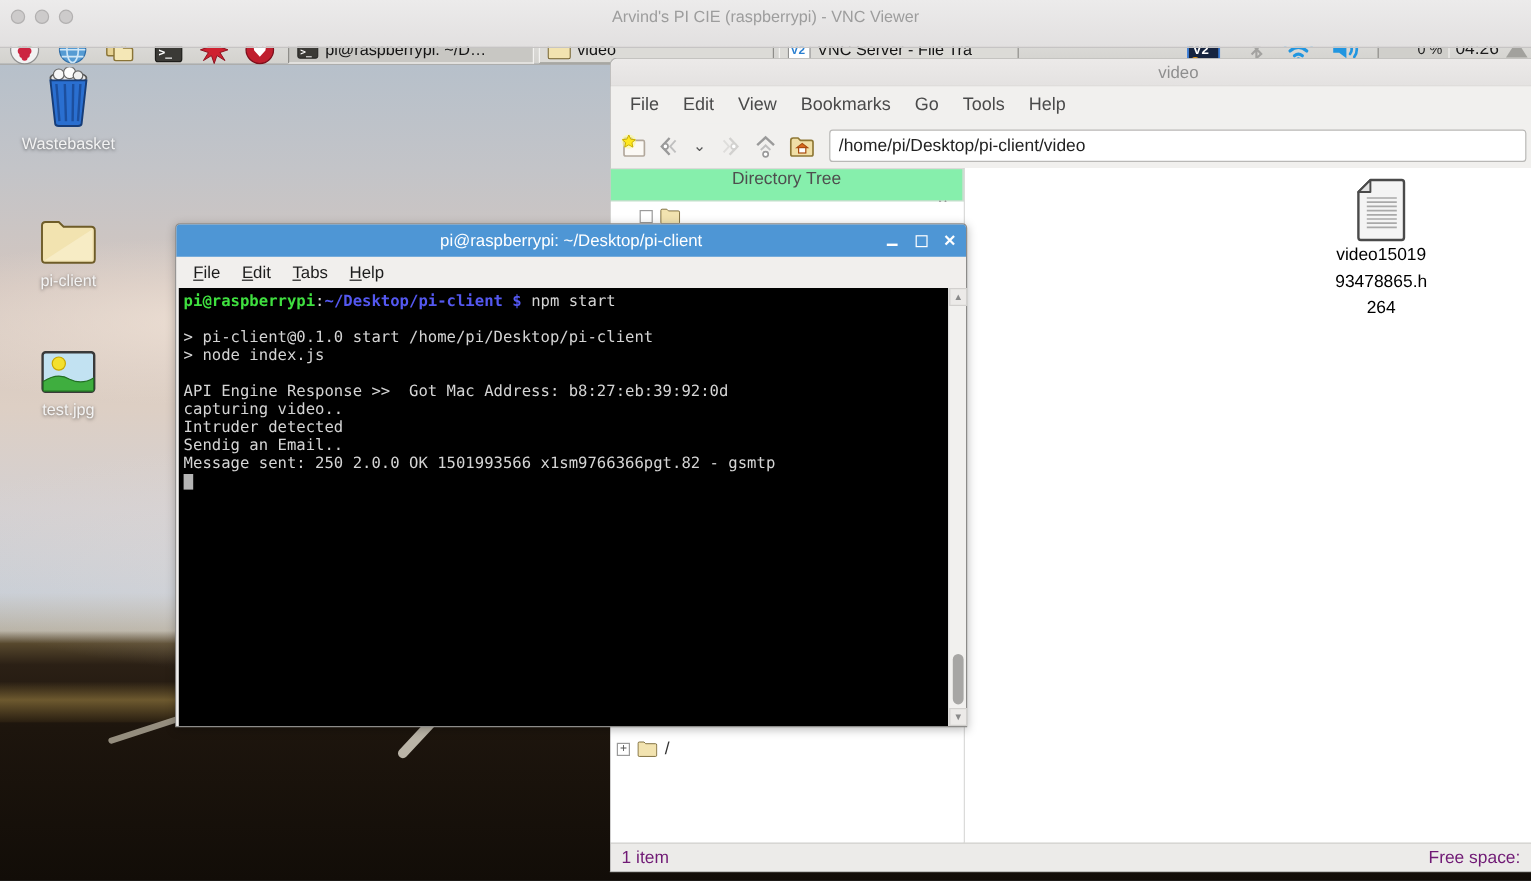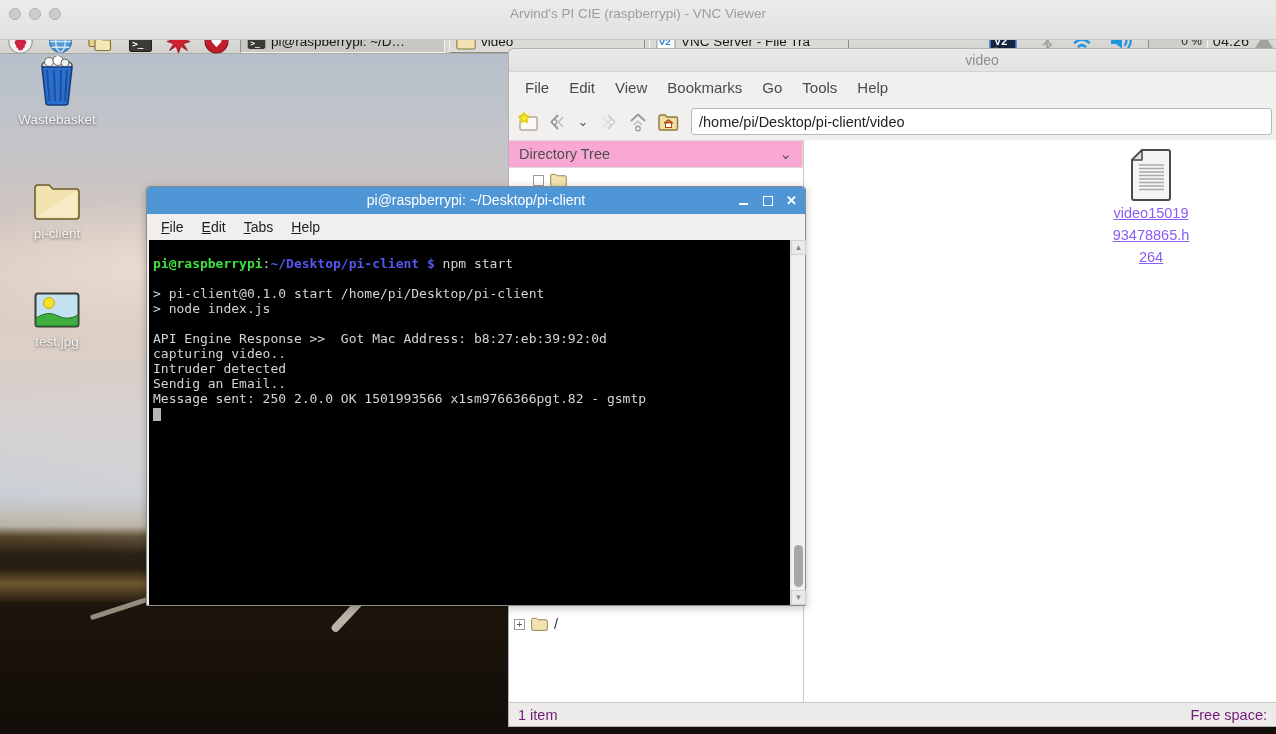--- a/index.html
+++ b/index.html
@@ -63,51 +63,51 @@
     line-height:23px; font-size:14px; color:#8e8e8e; }
   .fm-menubar { height:31px; display:flex; align-items:center; padding-left:6px; background:#f1f0ee; }
   .fm-menu { padding:0 10px; font-size:15px; color:#4a4a4a; }
   .fm-toolbar { height:37px; display:flex; align-items:center; padding:0 4px 0 6px; gap:4px; background:#f1f0ee; }
   .tb-icon { width:26px; height:26px; display:flex; align-items:center; justify-content:center; }
   .tb-chevron { width:16px; font-size:13px; color:#555; text-align:center; }
   .path-input { flex:1; height:27px; margin-left:6px; border:1px solid #b9b8b6; border-radius:3px;
     font-size:14.5px; color:#222; padding:0 7px; background:#fff; font-family:"Liberation Sans",sans-serif; }
   .fm-body { flex:1; display:flex; min-height:0; }
   .side-pane { width:295px; background:#fff; border-right:1px solid #c9c8c6; display:flex; flex-direction:column; }
-  .side-header { height:28px; background:#f9a8d4; border:1px solid #dbdad8; border-left:none;
-    display:flex; align-items:center; padding:0 10px; font-size:14.5px; color:#4e4e4e; }
+  .side-header { height:28px; background:#86efac; border:1px solid #dbdad8; border-left:none;
+    display:flex; align-items:center; padding:0 10px; font-size:14.5px; color:#4e4e4e;flex-direction:column; }
   .side-header .chev { margin-left:auto; color:#555; font-size:15px; }
   .tree-area { flex:1; position:relative; background:#fff; }
   .tree-row { position:absolute; display:flex; align-items:center; gap:6px; font-size:14.5px; color:#333; }
   .expander { width:11px; height:11px; border:1px solid #9a9a9a; background:#fff; font-size:10px;
     line-height:9px; text-align:center; color:#555; }
   .file-pane { flex:1; background:#fff; position:relative; }
   .file-item { position:absolute; left:297px; top:8px; width:100px; text-align:center; }
-  .file-label { font-size:14.5px; color:#8b5cf6; line-height:22px;text-decoration:underline; }
+  .file-label { font-size:14.5px; color:#000000; line-height:22px; }
   .fm-statusbar { height:24px; background:#ecebe9; border-top:1px solid #c9c8c6;
     display:flex; align-items:center; font-size:14.5px; color:#701a75; padding:0 9px; }
   .status-right { margin-left:auto; }
 
   
   .term-window { position:absolute; left:146px; top:186px; width:660px; height:420px; z-index:20;
     background:#f1efed; border:1px solid #8c8b89; border-radius:4px 4px 0 0;
     display:flex; flex-direction:column; box-shadow:0 2px 8px rgba(0,0,0,.25); }
   .term-titlebar { height:27px; background:#4e96d5; border-radius:3px 3px 0 0; position:relative; }
   .term-title { position:absolute; left:0; right:0; top:0; line-height:27px; text-align:center;
     font-size:14px; color:#fff; }
   .term-controls { position:absolute; right:8px; top:0; height:27px; display:flex; align-items:center; gap:13px; }
   .tc { width:11px; height:11px; position:relative; }
   .tc-min::after { content:""; position:absolute; left:1px; bottom:1px; width:9px; height:2px; background:#fff; }
   .tc-max::after { content:""; position:absolute; left:1px; top:1px; width:8px; height:8px; border:1.5px solid #fff; }
   .tc-close { color:#fff; font-size:13px; font-weight:bold; line-height:11px; width:auto; }
   .term-menubar { height:26px; display:flex; align-items:center; background:#f1efed; padding-left:5px; }
   .term-menu { display:inline-block; padding:0 9px; font-size:14px; color:#1d1d1d; }
   .term-menu::first-letter { text-decoration:underline; }
   .term-content { flex:1; display:flex; min-height:0; padding-left:2px; background:#f1efed; }
-  .term-screen { flex:1; background:#000; padding:16px 2px 0 4px; overflow:hidden;
+  .term-screen { flex:1; background:#000; padding:4px 2px 0 4px; overflow:hidden;
     font-family:"DejaVu Sans Mono", monospace; font-size:13px; }
   .tline { height:15px; line-height:15px; color:#d4d4d4; white-space:pre; }
   .p-user { color:#3fe03f; font-weight:bold; }
   .p-colon { color:#d4d4d4; }
   .p-path { color:#5458f0; font-weight:bold; }
   .p-dollar { color:#5458f0; font-weight:bold; }
   .cursor-block { display:inline-block; width:8px; height:13px; background:#b5b5b5; vertical-align:middle; }
   .term-scrollbar { width:15px; background:#f1f0ee; border-left:1px solid #dddcda; position:relative; }
   .sb-btn { position:absolute; left:0; width:15px; height:15px; background:#eceae8;
     border:1px solid #d2d0ce; color:#8a8a8a; font-size:8px; display:flex; align-items:center; justify-content:center; }

